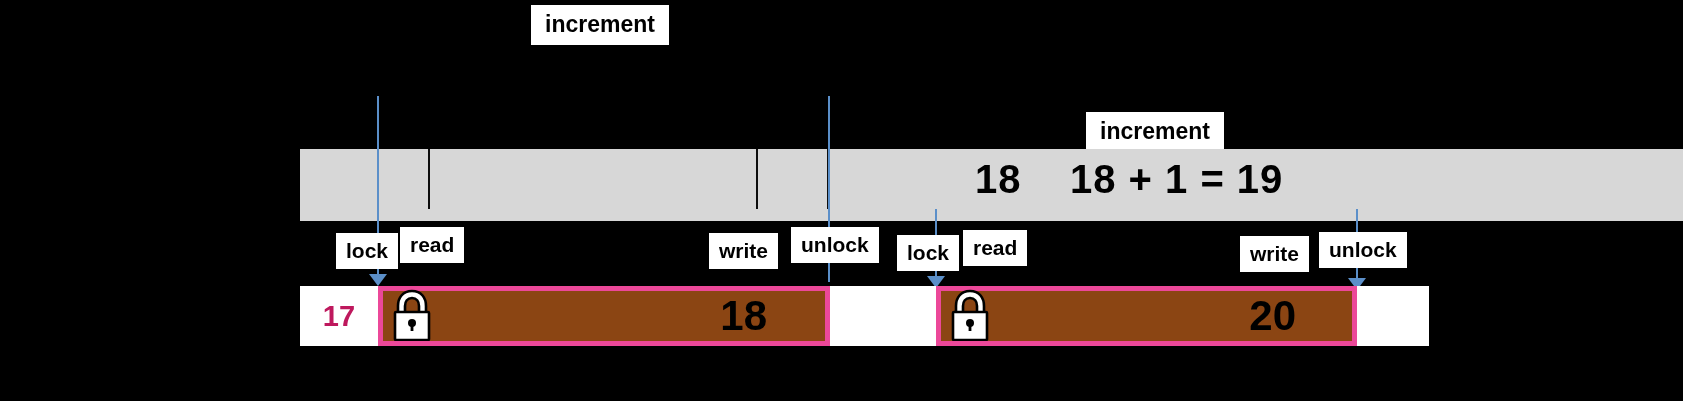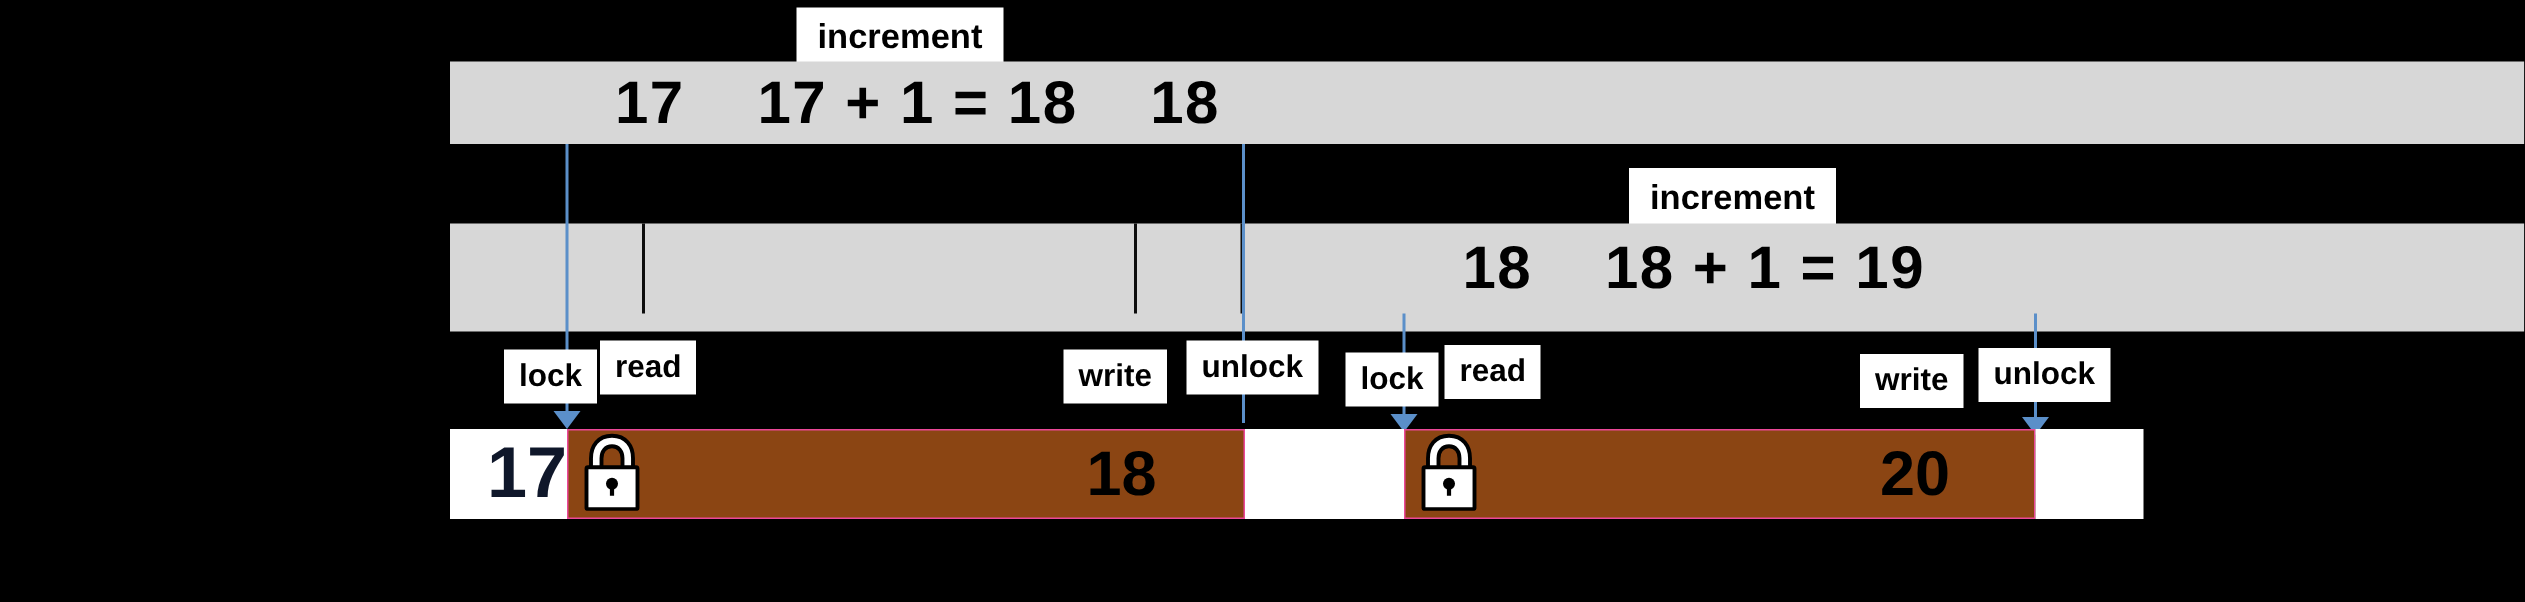--- a/index.html
+++ b/index.html
@@ -75,30 +75,30 @@
   .value-box {
     position: absolute;
     background: #ffffff;
     box-sizing: border-box;
   }
   .value-box span {
     position: absolute;
     left: 0; right: 0;
     top: 50%;
     transform: translateY(-50%);
-    text-align: right;
-    color: #0f172a;
-    font-size: 48px;
+    text-align: center;
+    color: #be185d;
+    font-size: 29px;
     font-weight: 700;
     line-height: 1;
   }
   .locked-bar {
     position: absolute;
     background: #8b4513;
-    border: 1px solid #ec4899;
+    border: 5px solid #ec4899;
     box-sizing: border-box;
   }
   .locked-bar .lv {
     position: absolute;
     top: 50%;
     transform: translateY(-50%);
     color: #000000;
     font-size: 42px;
     font-weight: 700;
     line-height: 1;
@@ -109,23 +109,20 @@
     transform: translateY(-50%);
   }
 </style>
 </head>
 <body>
 
 <div id="canvas">
 
   <div class="tag big" style="left:531px; top:5px;">increment</div>
 
-  <div class="thread-bar" style="left:300px; top:41px; width:1383px; height:55px;">
-    <div class="thread-bar-text" style="left:110px; top:8px;">17    17 + 1 = 18    18</div>
-  </div>
 
   <div class="tag big" style="left:1086px; top:112px;">increment</div>
 
   <div class="thread-bar" style="left:300px; top:149px; width:1383px; height:72px;">
     <div class="vdiv" style="left:128px; top:0; height:60px;"></div>
     <div class="vdiv" style="left:456px; top:0; height:60px;"></div>
     <div class="vdiv" style="left:527px; top:0; height:60px;"></div>
     <div class="thread-bar-text" style="left:675px; top:10px;">18    18 + 1 = 19</div>
   </div>
 

